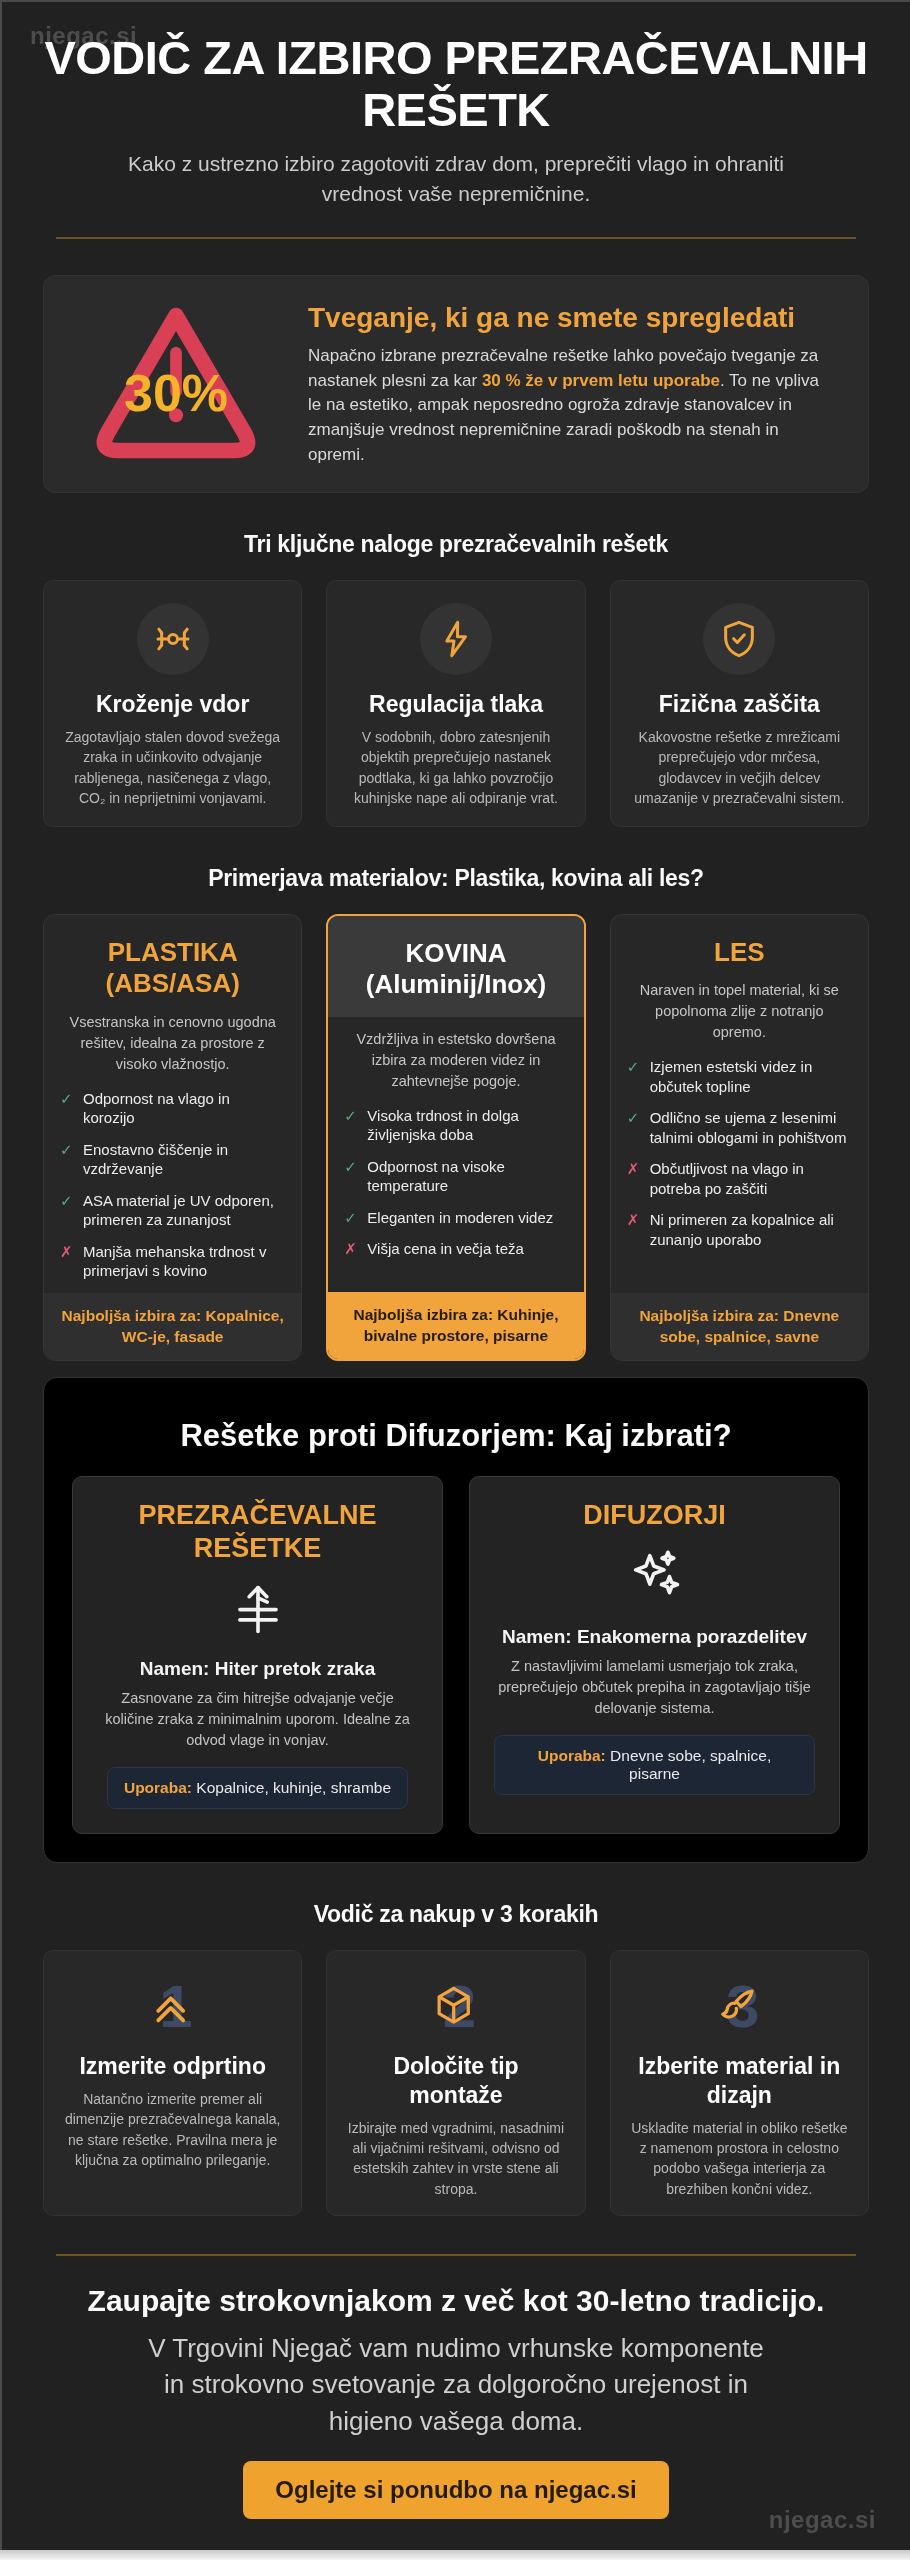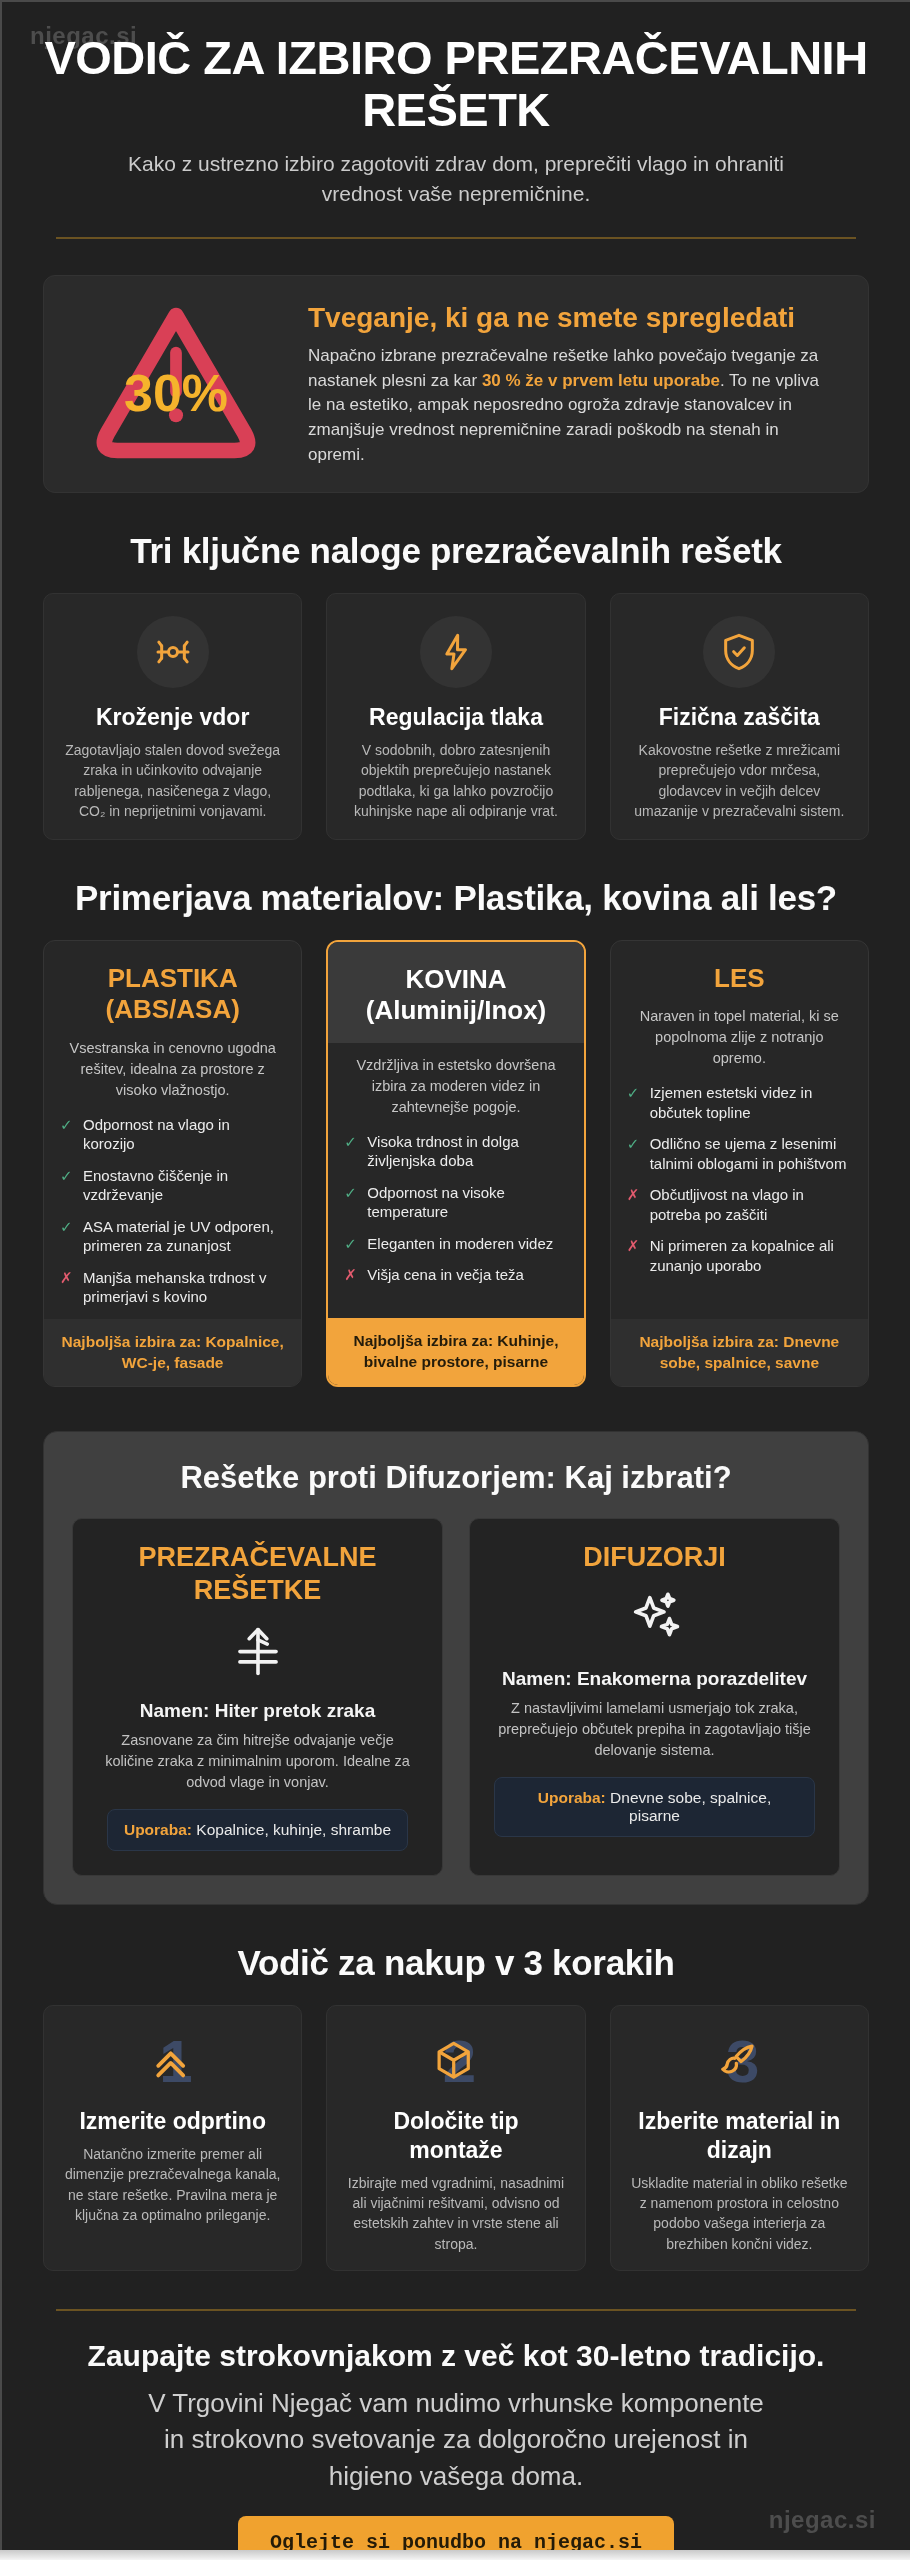--- a/index.html
+++ b/index.html
@@ -41,21 +41,21 @@
   .warn-visual { position: relative; width: 196px; height: 172px; flex: none; }
   .warn-badge {
     position: absolute; left: 50%; top: 55%; transform: translate(-50%, -50%);
     font-size: 52px; font-weight: 800; color: #F5B32C; white-space: nowrap;
   }
   .warn-body h2 { font-size: 28px; line-height: 1.2; font-weight: 800; color: #F2A43C; }
   .warn-text { margin-top: 10px; font-size: 17px; line-height: 1.45; color: #dadada; }
   .warn-highlight { color: #F2A43C; font-weight: 700; }
 
   
-  .sec-heading { margin-top: 38px; text-align: center; font-size: 35px; font-weight: 800; color: #fafafa; letter-spacing: -.3px; }
+  .sec-heading { margin-top: 38px; text-align: center; font-size: 23px; font-weight: 800; color: #fafafa; letter-spacing: -.3px; }
   .grid3 { display: grid; grid-template-columns: repeat(3, 1fr); gap: 24px; margin-top: 22px; }
   .grid2 { display: grid; grid-template-columns: 1fr 1fr; gap: 26px; margin-top: 22px; }
 
   
   .task-card {
     background: #282828; border: 1px solid #323232; border-radius: 10px;
     padding: 22px 18px 18px; text-align: center;
   }
   .icon-circle {
     width: 72px; height: 72px; border-radius: 50%; background: #333333;
@@ -79,22 +79,22 @@
   .mark.pro { color: #4FAE85; }
   .mark.con { color: #E25B6E; }
   .mat-foot {
     padding: 13px 14px; font-size: 15.5px; line-height: 1.35; font-weight: 800;
     color: #F2A43C; background: #2f2f2f;
   }
   .mat-card.highlight .mat-foot { background: #F2A43C; color: #241c0b; }
 
   
   .versus-section {
-    margin-top: 44px; background: #404040; border: 1px solid #323232;
-    border-radius: 14px; padding: 24px 28px 28px;
+    margin-top: 16px; background: #000000; border: 1px solid #323232;
+    border-radius: 14px; padding: 36px 28px 28px;
   }
   .versus-heading { margin-top: 4px; text-align: center; font-size: 31px; font-weight: 800; color: #fafafa; }
   .v-card {
     background: #232323; border: 1px solid #383838; border-radius: 10px;
     padding: 22px 24px 24px; text-align: center;
   }
   .v-title { font-size: 27px; line-height: 1.2; font-weight: 800; color: #F2A43C; }
   .v-icon { margin-top: 12px; }
   .v-purpose { margin-top: 16px; font-size: 19px; font-weight: 800; color: #f5f5f5; }
   .v-text { margin-top: 8px; font-size: 14.5px; line-height: 1.45; color: #c3c3c3; }
@@ -118,21 +118,21 @@
   .step-icon { position: absolute; left: 50%; top: 50%; transform: translate(-55%, -46%); }
   .step-title { margin-top: 13px; font-size: 23px; line-height: 1.25; font-weight: 800; color: #ffffff; }
   .step-text { margin-top: 8px; font-size: 14px; line-height: 1.45; color: #b9b9b9; }
 
   
   .divider-footer { width: 800px; margin: 38px auto 0; border: none; border-top: 2px solid #6b5322; }
   .footer-heading { margin-top: 28px; text-align: center; font-size: 30px; font-weight: 800; color: #fafafa; }
   .footer-text { margin: 12px auto 0; max-width: 620px; text-align: center; font-size: 26px; line-height: 1.4; color: #cfcfcf; }
   .cta-button {
     display: block; margin: 22px auto 0; background: #F0A22F; color: #241b08;
-    font-family: Liberation Mono, monospace; font-size: 20px; font-weight: 800;
+    font-family: Liberation Sans, sans-serif; font-size: 24px; font-weight: 800;
     padding: 15px 32px; border: none; border-radius: 8px; cursor: pointer;
   }
   .logo-bottom {
     position: absolute; right: 34px; bottom: 16px;
     font-size: 24px; font-weight: 700; color: #4d4d4d; letter-spacing: .5px;
   }
 </style>
 </head>
 <body>
 

